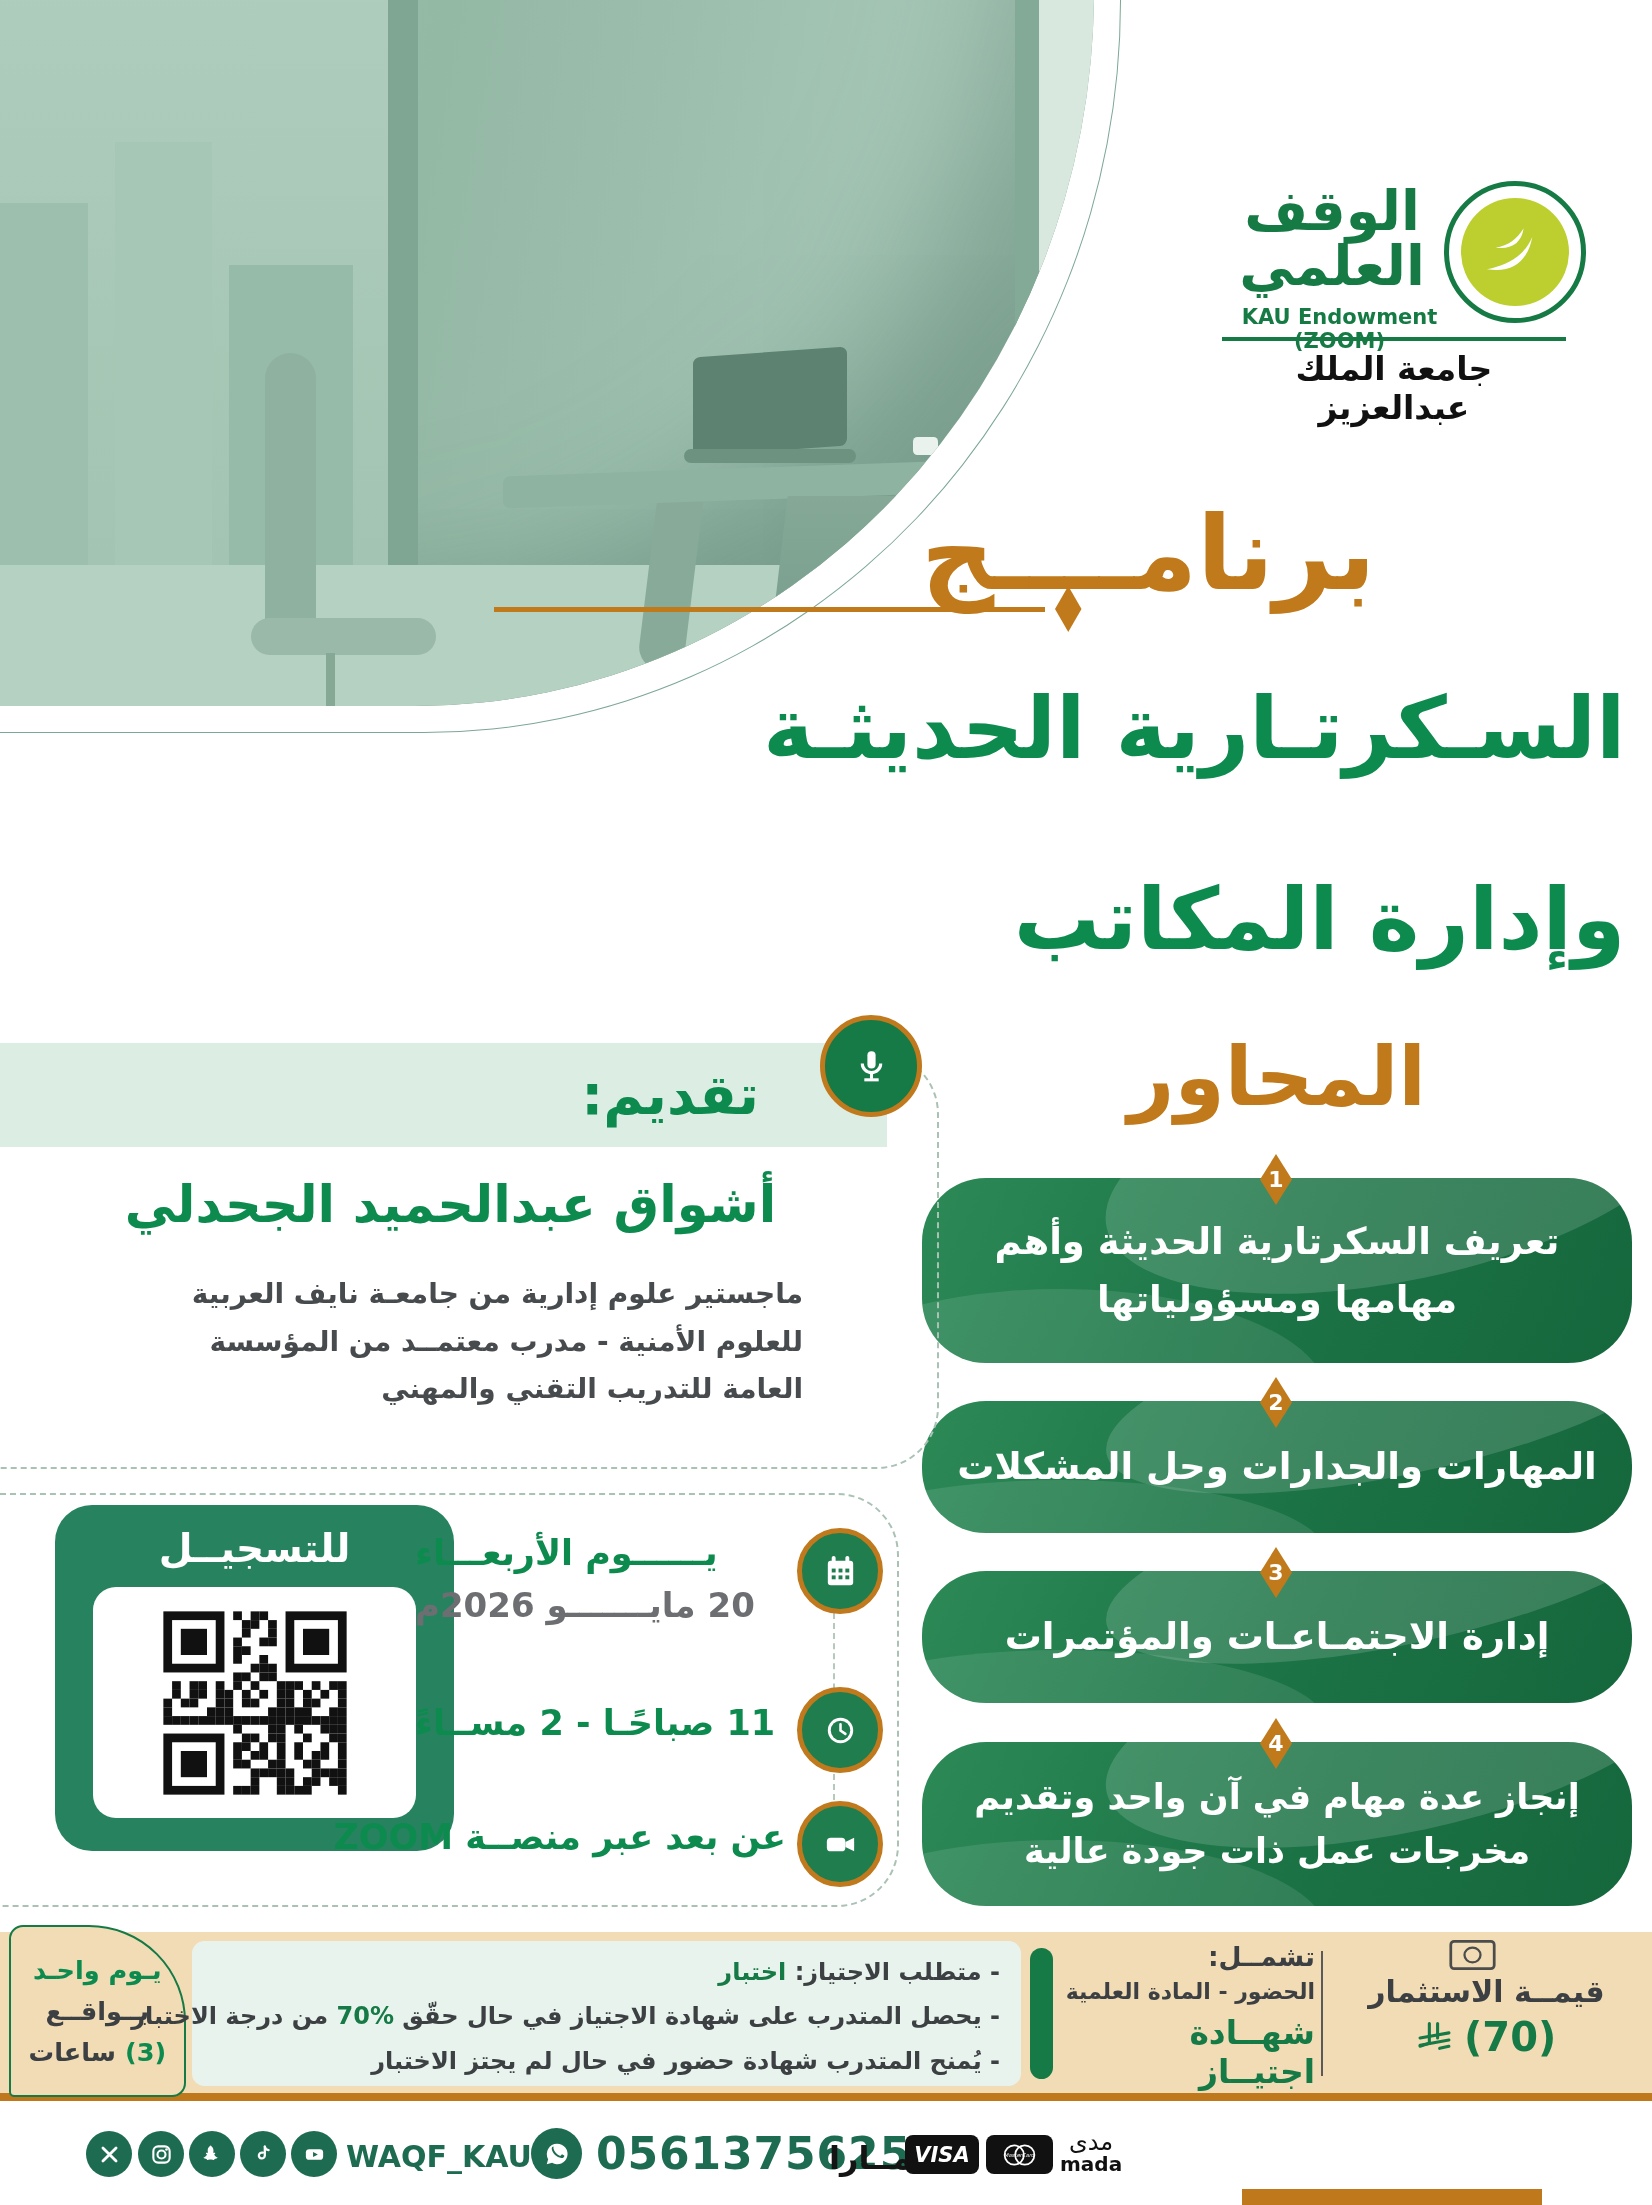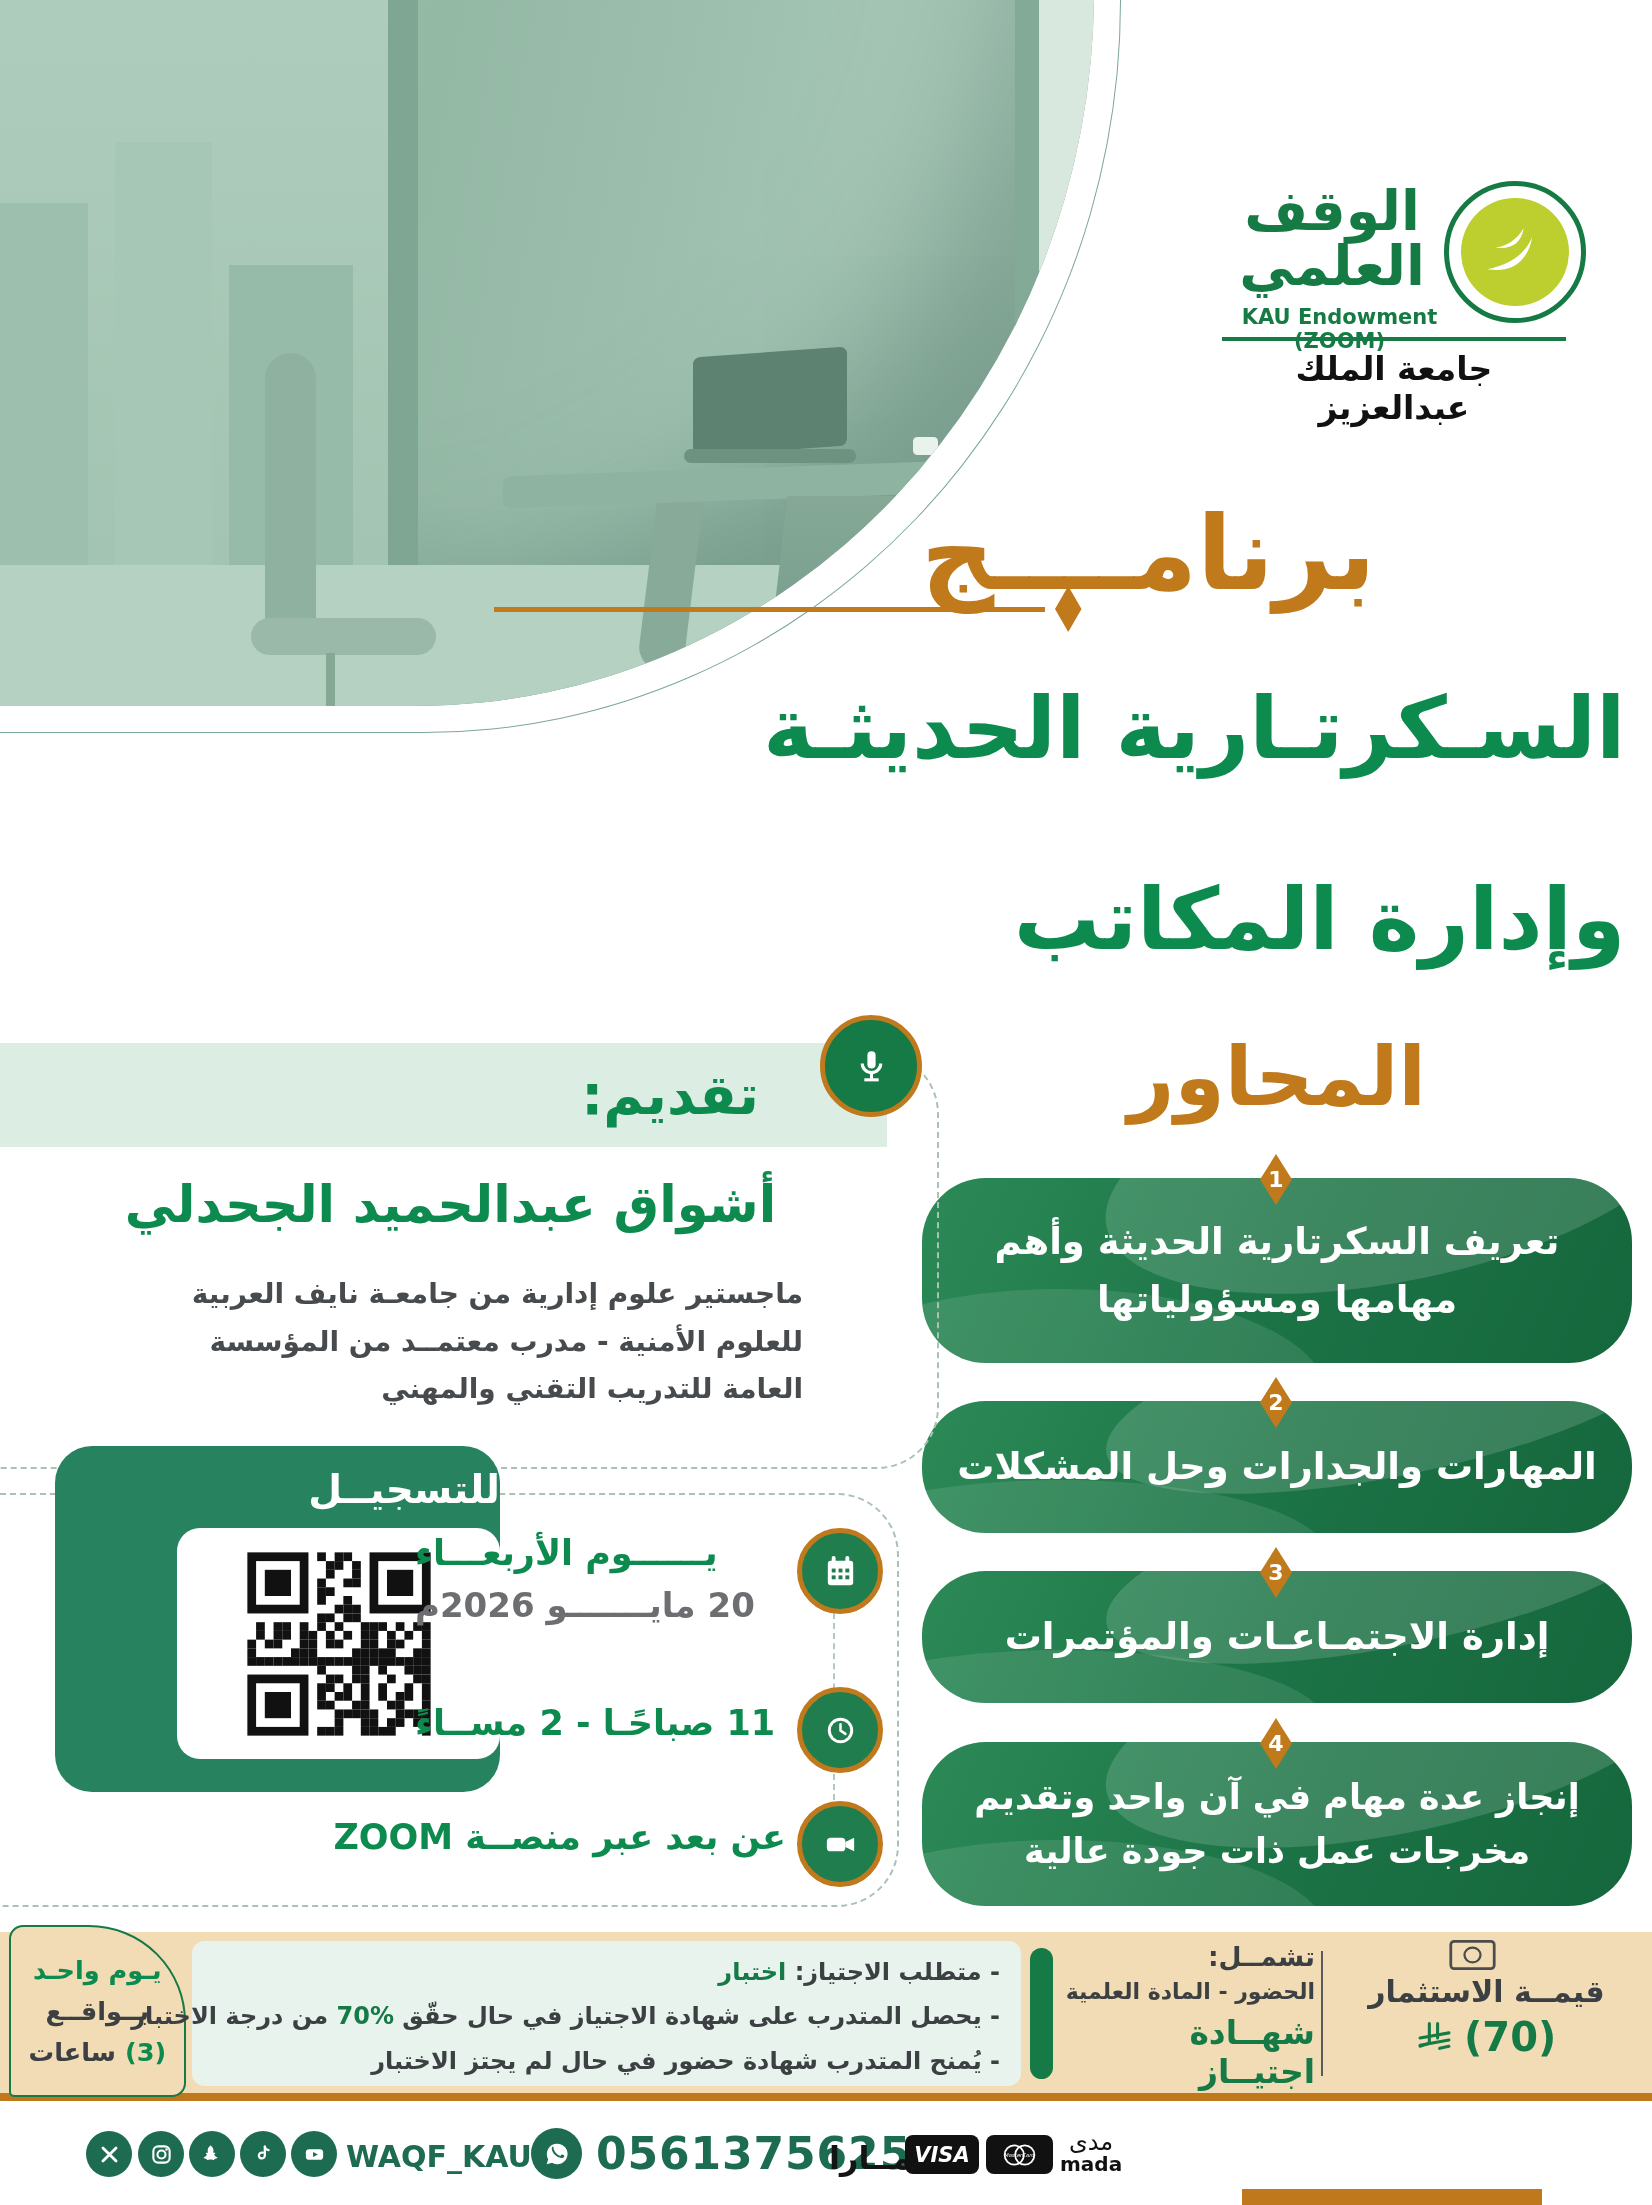--- a/index.html
+++ b/index.html
@@ -78,22 +78,22 @@
   .ribbon{left:0;top:1043px;width:887px;height:104px;background:#dcede4;display:flex;align-items:center;}
   .presenter-label{position:absolute;right:128px;color:#0d8b4f;font-weight:bold;font-size:55px;}
   .mic-circle{left:820px;top:1015px;width:92px;height:92px;border-radius:50%;border:5.3px solid #c0791c;
      background:#157a46;display:flex;align-items:center;justify-content:center;}
   .presenter-name{left:71px;top:1175px;width:759px;text-align:center;color:#0d8b4f;font-weight:bold;font-size:51px;}
   .presenter-bio{left:97px;top:1270px;width:706px;text-align:right;color:#474b4e;font-weight:bold;
      font-size:28px;line-height:1.7;}
 
   
   .schedule-box{left:-62px;top:1493px;width:957px;height:410px;border:2.6px dashed #a9c2b4;border-radius:62px;}
-  .register-card{left:55px;top:1446px;width:399px;height:346px;border-radius:37px;background:#27835f;
-     display:flex;flex-direction:column;padding-left:46px;}
+  .register-card{left:55px;top:1505px;width:399px;height:346px;border-radius:37px;background:#27835f;
+     display:flex;flex-direction:column;align-items:center;}
   .register-label{margin-top:21px;color:#fff;font-weight:bold;font-size:39px;}
   .qr-white{margin-top:16px;width:323px;height:231px;background:#fff;border-radius:23px;
      display:flex;align-items:center;justify-content:center;}
   .row-text{position:absolute;width:371px;left:415px;text-align:left;direction:rtl;}
   .row-date{top:1533px;} .row-time{top:1703px;} .row-zoom{top:1817px;}
   .row-green{color:#0d8b4f;font-weight:bold;font-size:35px;white-space:nowrap;text-align:left;}
   .row-gray{color:#6d6e71;font-weight:bold;font-size:34px;white-space:nowrap;text-align:left;margin-top:12.4px;}
   .icon-circle{width:76px;height:76px;border-radius:50%;border:5.3px solid #c0791c;background:#1f7d4e;
      display:flex;align-items:center;justify-content:center;}
   .ic-date{left:797px;top:1528px;} .ic-time{left:797px;top:1687px;} .ic-zoom{left:797px;top:1801px;}

